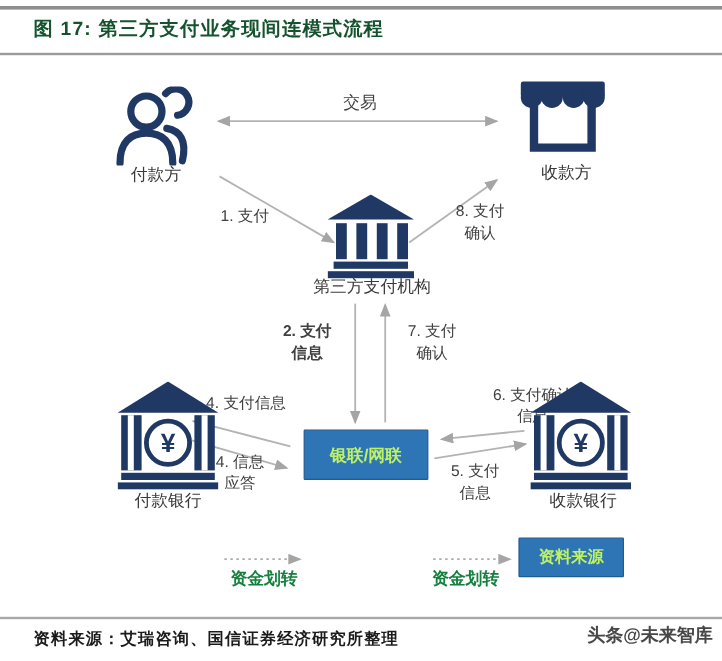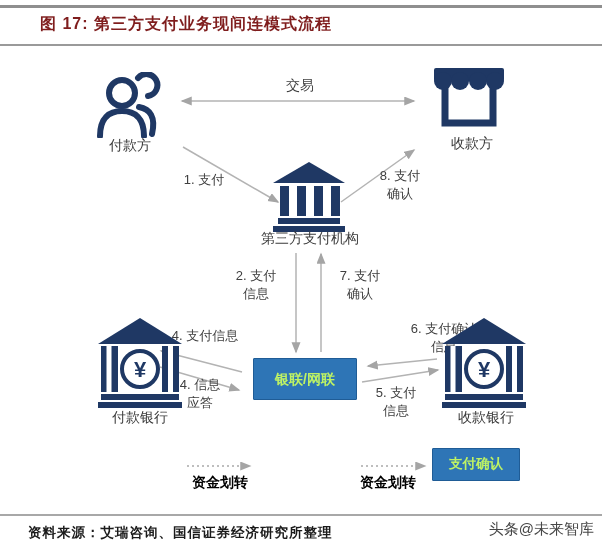--- a/index.html
+++ b/index.html
@@ -10,59 +10,58 @@
     width: 602px; height: 551px;
     background: #ffffff;
     overflow: hidden;
   }
   .rule { position: absolute; left: 0; width: 602px; background: #9a9a9a; }
   .rule.top { top: 5px; height: 3px; background: #8f8f8f; }
   .rule.under-title { top: 44px; height: 2px; }
   .rule.bottom { top: 514px; height: 2px; background: #a8a8a8; }
   .title {
     position: absolute; left: 28px; top: 14px;
-    font-size: 16px; font-weight: bold; color: #7f1d1d;
+    font-size: 16px; font-weight: bold; color: #14532d;
     letter-spacing: 1px;
-    margin-left: 12px;
   }
   .svg-overlay { position: absolute; left: 0; top: 0; pointer-events: none; }
   .icon { position: absolute; }
   .node-label {
     position: absolute; text-align: center;
     font-size: 14px; color: #3a3a3a;
   }
   .step-label {
     position: absolute; text-align: center;
     font-size: 13px; color: #404040; line-height: 1.35;
     white-space: pre-line;
   }
   .funds-label {
     position: absolute; text-align: center;
-    font-size: 14px; font-weight: bold; color: #000000;
+    font-size: 14px; font-weight: bold; color: #15803d;
   }
   .blue-box {
     position: absolute;
     background: #2e75b6;
     border: 1px solid #1f5c96;
     border-radius: 1px;
     color: #bef264;
     display: flex; align-items: center; justify-content: center;
     text-align: center;
     font-size: 13.5px; font-weight: bold;
     line-height: 1.35;
     white-space: pre-line;
   }
   .footer-source {
     position: absolute; left: 28px; top: 524px;
     font-size: 13.5px; font-weight: bold; color: #1b1b1b;
     letter-spacing: 1px;
   }
   .watermark {
     position: absolute; right: 8px; top: 520px;
-    font-size: 15px; font-weight: 400; color: #474747;
+    font-size: 15px; font-weight: 700; color: #474747;
   }
 </style>
 </head>
 <body>
 
 <div class="page">
 
   <div class="rule top"></div>
   <div class="title">图 17: 第三方支付业务现间连模式流程</div>
   <div class="rule under-title"></div>
@@ -114,21 +113,21 @@
     <polygon points="36,0 0,21 72,21" fill="#1f3864"></polygon>
     <rect x="7" y="24" width="9" height="30" fill="#1f3864"></rect>
     <rect x="24" y="24" width="9" height="30" fill="#1f3864"></rect>
     <rect x="41" y="24" width="9" height="30" fill="#1f3864"></rect>
     <rect x="58" y="24" width="9" height="30" fill="#1f3864"></rect>
     <rect x="5" y="56" width="62" height="6" fill="#1f3864"></rect>
     <rect x="0" y="64" width="72" height="6" fill="#1f3864"></rect>
   </svg>
   <div class="node-label" style="left:246px; top:230px; width:128px;">第三方支付机构</div>
 
-  <div class="step-label" style="left:224px; top:267px; width:64px;">2. 支付
+  <div class="step-label" style="left:224px; top:267px; width:64px;font-weight:bold;">2. 支付
 信息</div>
   <div class="step-label" style="left:328px; top:267px; width:64px;">7. 支付
 确认</div>
 
   <svg class="icon" style="left:98px; top:318px;" width="84" height="90" viewBox="0 0 84 90">
     <polygon points="42,0 0,26 84,26" fill="#1f3864"></polygon>
     <rect x="3" y="28" width="17" height="46" fill="#1f3864"></rect>
     <rect x="8.5" y="28" width="5" height="46" fill="#ffffff"></rect>
     <rect x="64" y="28" width="17" height="46" fill="#1f3864"></rect>
     <rect x="70" y="28" width="5" height="46" fill="#ffffff"></rect>
@@ -156,21 +155,21 @@
     <rect x="8.5" y="28" width="5" height="46" fill="#ffffff"></rect>
     <rect x="64" y="28" width="17" height="46" fill="#1f3864"></rect>
     <rect x="70" y="28" width="5" height="46" fill="#ffffff"></rect>
     <circle cx="42" cy="51" r="18" fill="#ffffff" stroke="#1f3864" stroke-width="4"></circle>
     <text x="42" y="59" text-anchor="middle" font-size="22" font-weight="bold" fill="#1f3864">¥</text>
     <rect x="3" y="76" width="78" height="6" fill="#1f3864"></rect>
     <rect x="0" y="84" width="84" height="6" fill="#1f3864"></rect>
   </svg>
   <div class="node-label" style="left:436px; top:409px; width:100px;">收款银行</div>
 
-  <div class="blue-box" style="left:432px; top:448px; width:88px; height:33px;">支付确认</div>
+  <div class="blue-box" style="left:432px; top:448px; width:88px; height:33px;">资料来源</div>
 
   <div class="funds-label" style="left:184px; top:474px; width:72px;">资金划转</div>
   <div class="funds-label" style="left:352px; top:474px; width:72px;">资金划转</div>
 
   <div class="rule bottom"></div>
   <div class="footer-source">资料来源：艾瑞咨询、国信证券经济研究所整理</div>
   <div class="watermark">头条@未来智库</div>
 
 </div>
 

